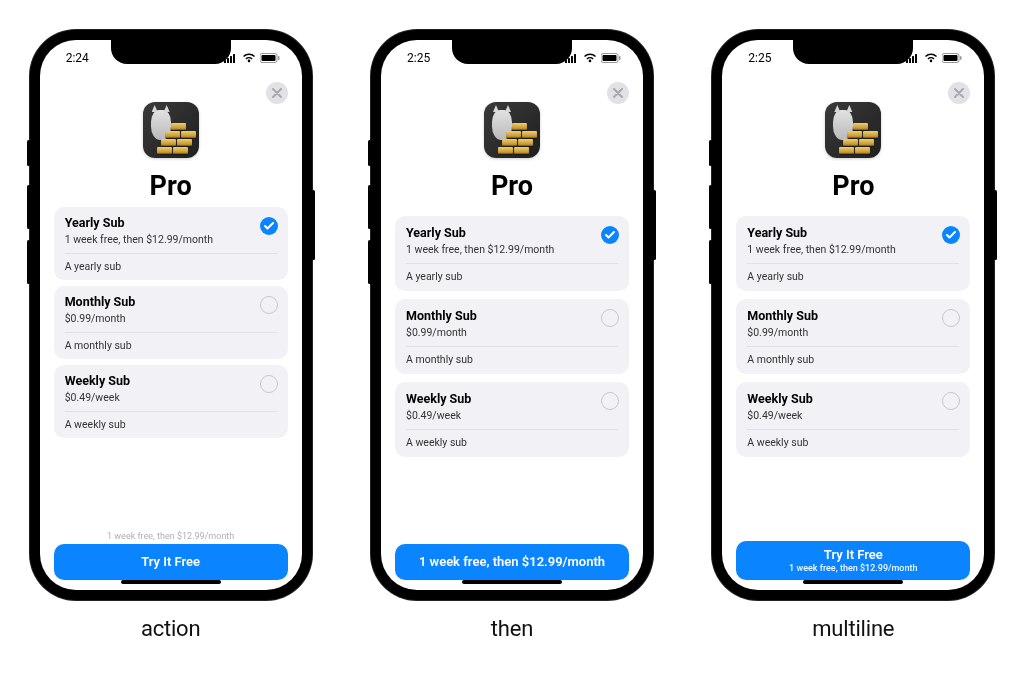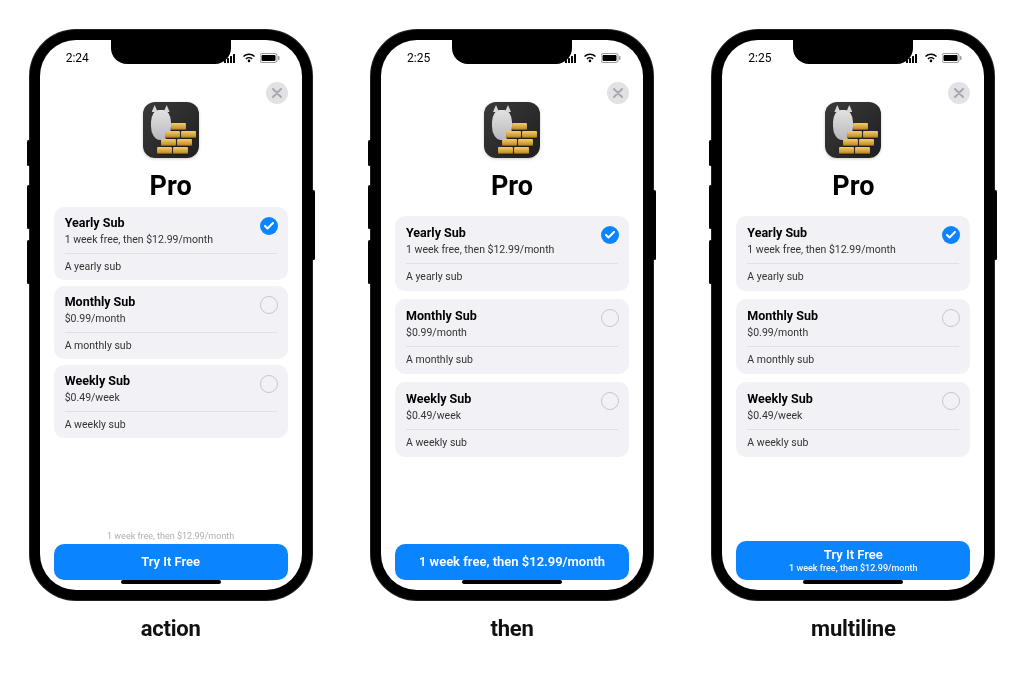--- a/index.html
+++ b/index.html
@@ -236,21 +236,21 @@
     left: 50%;
     transform: translateX(-50%);
     width: 100px;
     height: 4px;
     background: #000;
     border-radius: 3px;
   }
   .caption {
     margin-top: 16px;
     font-size: 22px;
-    font-weight: 700;
+    font-weight: 400;
     color: #111;
     letter-spacing: -0.2px;
   }
 </style>
 </head>
 <body>
 
 <div class="stage">
 
   <div class="phone-col">

